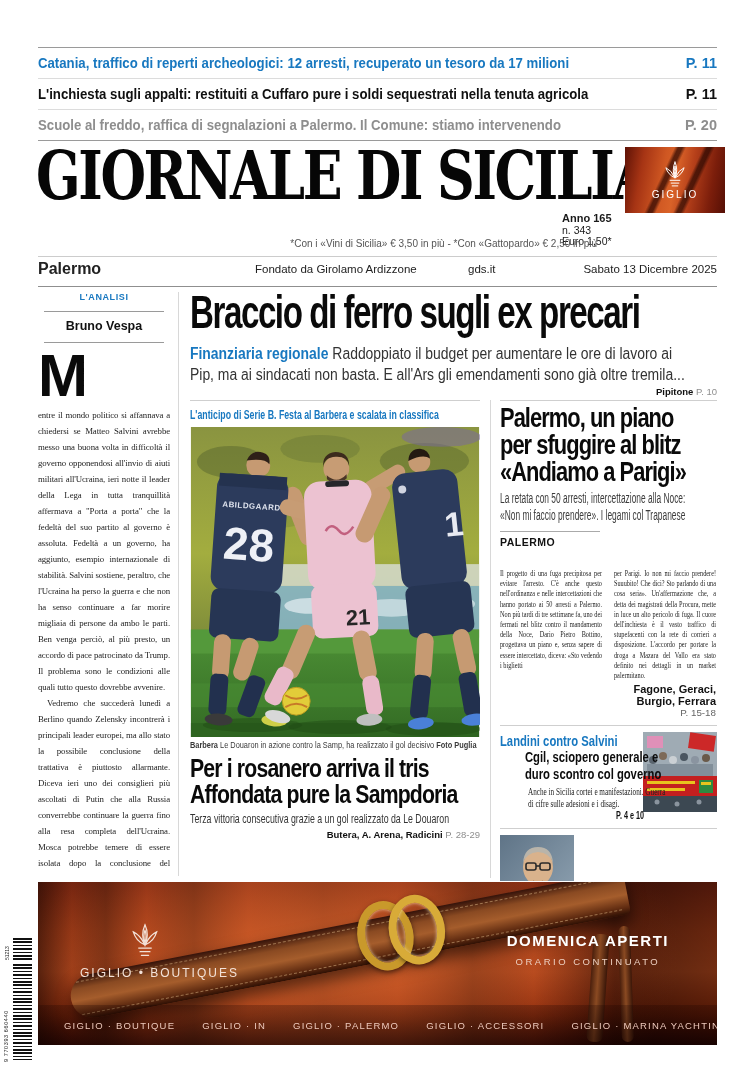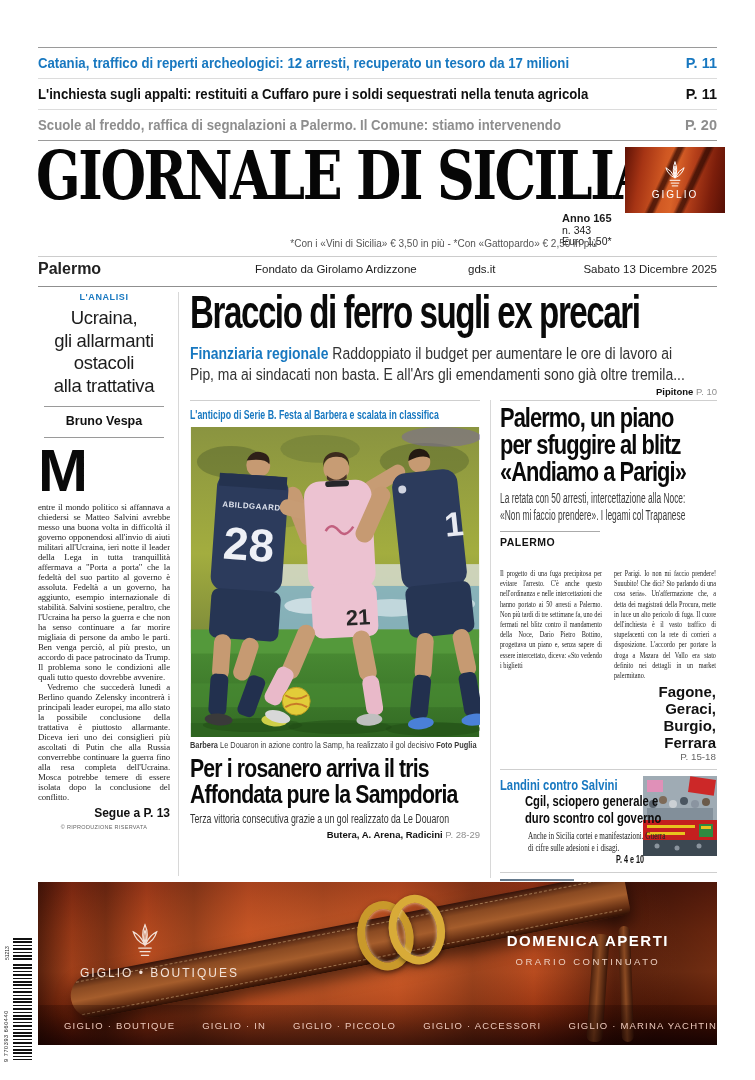--- a/index.html
+++ b/index.html
@@ -39,21 +39,21 @@
   .dl{position:absolute;top:263px;font-size:11.5px;color:#222;}
 
   
   #analysis{position:absolute;left:38px;top:292px;width:132px;height:584px;overflow:hidden;}
   #analysis .kick{font-size:9px;font-weight:bold;letter-spacing:.6px;text-align:center;}
   #analysis h2{margin:5px 0 0;font-weight:normal;font-size:18.5px;line-height:22.5px;
       text-align:center;color:#1c1c1c;white-space:pre-line;letter-spacing:-.3px;}
   .a-rule{height:1px;background:#9a9a9a;margin:9px 6px 0;}
   #analysis .auth{margin-top:7px;font-size:12.5px;font-weight:bold;text-align:center;}
   #analysis .drop{font-size:60px;font-weight:bold;line-height:50px;margin-top:8px;color:#0a0a0a;}
-  #analysis p{margin:6px 0 0;font-family:"Liberation Serif",serif;font-size:8.8px;line-height:10px;
+  #analysis p{margin:6px 0 0;font-family:"Liberation Serif",serif;font-size:8.8px;line-height:16px;
       letter-spacing:-.1px;text-align:justify;color:#1d1d1d;}
   #analysis p.p2{margin-top:0;text-indent:9px;}
   #analysis .segue{margin-top:4px;text-align:right;font-weight:bold;font-size:12px;}
   #analysis .copy{margin-top:4px;text-align:center;font-size:5.5px;color:#666;letter-spacing:.3px;}
 
   
   #lead{position:absolute;left:190px;top:288px;width:527px;}
   #lead .hl{font-size:46px;font-weight:bold;letter-spacing:-2px;line-height:49px;color:#0a0a0a;
       transform:scaleX(.72);transform-origin:0 0;white-space:nowrap;}
   #lead .sf{margin-top:7px;font-size:16px;line-height:20.5px;color:#333;}
@@ -74,21 +74,21 @@
   #right{position:absolute;left:500px;top:400px;width:217px;height:480px;border-top:1px solid #cfcfcf;overflow:hidden;}
   #right .hl{margin-top:3px;font-size:28px;font-weight:bold;letter-spacing:-1.2px;line-height:27px;
       color:#0a0a0a;width:290px;transform:scaleX(.78);}
   #right .sf{margin-top:5px;font-size:14px;line-height:17px;color:#3c3c3c;width:370px;transform:scaleX(.6);}
   #right .srule{height:1px;background:#aaa;width:100px;margin-top:7px;}
   #right .kick2{margin-top:4px;font-size:10.5px;font-weight:bold;letter-spacing:.5px;}
   #right .cols{margin-top:20px;display:flex;gap:12px;}
   #right .col{width:102px;}
   #right .colin{width:150px;transform:scaleX(.68);transform-origin:0 0;
       font-family:"Liberation Serif",serif;font-size:9.2px;line-height:10.2px;text-align:justify;color:#1d1d1d;}
-  #right .byl{font-weight:bold;font-family:"Liberation Sans",sans-serif;text-align:right;font-size:15px;margin-top:3px;}
+  #right .byl{font-weight:bold;font-family:"Liberation Sans",sans-serif;text-align:right;font-size:11px;margin-top:3px;}
   #right .bylp{font-family:"Liberation Sans",sans-serif;text-align:right;font-size:9.8px;color:#666;}
   .xrule{height:1px;background:#cfcfcf;margin-top:7px;}
   .sec{display:flex;margin-top:6px;gap:4px;}
   .sec .stext{flex:1;min-width:0;}
   .sec .skick{font-size:15px;font-weight:bold;width:200px;transform:scaleX(.75);transform-origin:0 0;white-space:nowrap;}
   .sec .shl{font-size:15px;font-weight:bold;line-height:16.5px;width:200px;transform:scaleX(.75);color:#0c0c0c;}
   .sec .stx{margin-top:4px;font-family:"Liberation Serif",serif;font-size:10px;line-height:11.5px;
       width:200px;transform:scaleX(.72);color:#222;}
   .sec .spg{width:200px;transform:scaleX(.72);transform-origin:0 0;text-align:right;font-weight:bold;font-size:10px;margin-top:1px;}
   .sphoto{width:74px;height:80px;overflow:hidden;flex:none;}
@@ -173,24 +173,20 @@
 <div class="dl" style="left:255px;">Fondato da Girolamo Ardizzone</div>
 <div class="dl" style="left:468px;">gds.it</div>
 <div class="dl" style="right:38px;">Sabato 13 Dicembre 2025</div>
 <div class="rule" id="dateline-bot"></div>
 
 <div class="vrule" style="left:178px;top:292px;height:584px;"></div>
 <div class="vrule" style="left:490px;top:400px;height:478px;"></div>
 
 <div id="analysis">
   <div class="kick blue">L'ANALISI</div>
-  <h2>Ucraina,
-gli allarmanti
-ostacoli
-alla trattativa</h2>
   <div class="a-rule"></div>
   <div class="auth">Bruno Vespa</div>
   <div class="a-rule"></div>
   <div class="drop">M</div>
   <p>entre il mondo politico si affannava a chiedersi se Matteo Salvini avrebbe messo una buona volta in difficoltà il governo opponendosi all'invio di aiuti militari all'Ucraina, ieri notte il leader della Lega in tutta tranquillità affermava a "Porta a porta" che la fedeltà del suo partito al governo è assoluta. Fedeltà a un governo, ha aggiunto, esempio internazionale di stabilità. Salvini sostiene, peraltro, che l'Ucraina ha perso la guerra e che non ha senso continuare a far morire migliaia di persone da ambo le parti. Ben venga perciò, al più presto, un accordo di pace patrocinato da Trump. Il problema sono le condizioni alle quali tutto questo dovrebbe avvenire.</p>
   <p class="p2">Vedremo che succederà lunedì a Berlino quando Zelensky incontrerà i principali leader europei, ma allo stato la possibile conclusione della trattativa è piuttosto allarmante. Diceva ieri uno dei consiglieri più ascoltati di Putin che alla Russia converrebbe continuare la guerra fino alla resa completa dell'Ucraina. Mosca potrebbe temere di essere isolata dopo la conclusione del conflitto.</p>
   <div class="segue">Segue a P. 13</div>
   <div class="copy">© RIPRODUZIONE RISERVATA</div>
 </div>
 
@@ -415,21 +411,21 @@
   </div>
 
   <div id="promo">
     <div class="p1">DOMENICA APERTI</div>
     <div class="p2">ORARIO CONTINUATO</div>
   </div>
 
   <div id="adnav">
     <span class="lnk">GIGLIO · BOUTIQUE</span>
     <span class="lnk">GIGLIO · IN</span>
-    <span class="lnk">GIGLIO · PICCOLO</span>
+    <span class="lnk">GIGLIO · PALERMO</span>
     <span class="lnk">GIGLIO · ACCESSORI</span>
     <span class="lnk">GIGLIO · MARINA YACHTING</span>
 
   </div>
 </div>
 
 <div id="barcode">
   <div class="bars" style="top:4px;height:22px;"></div>
   <div class="bars" style="top:30px;height:96px;"></div>
   <div class="tnum">51213</div>

